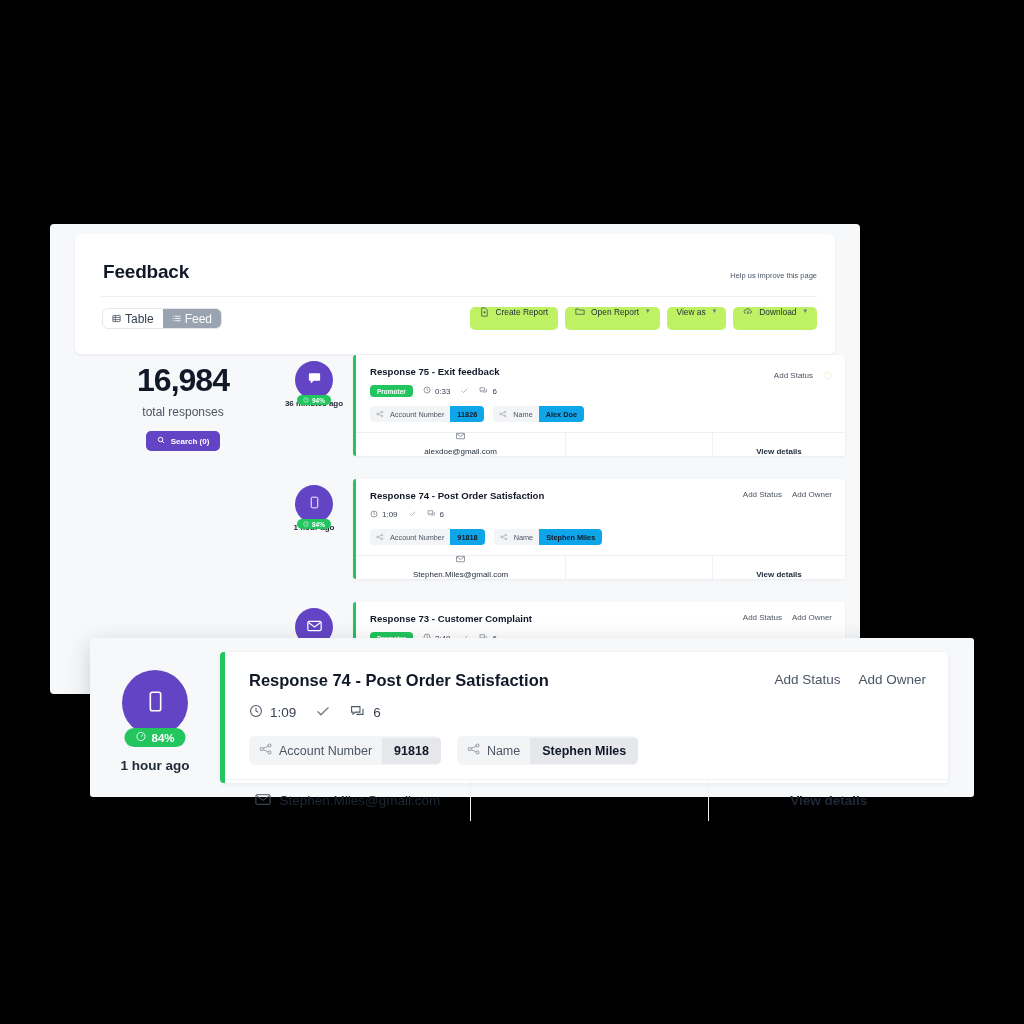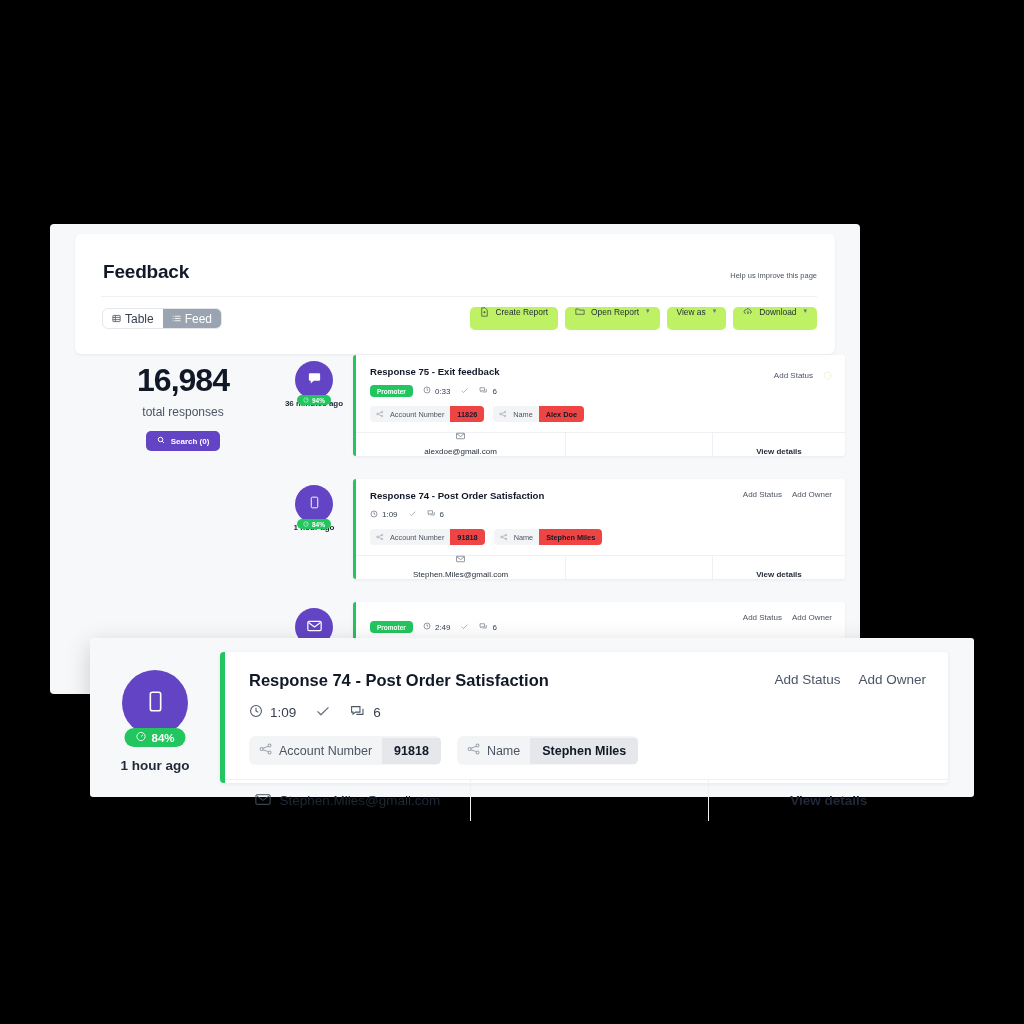--- a/index.html
+++ b/index.html
@@ -148,21 +148,21 @@
   }
   .chip-row { display: flex; gap: 9px; margin-top: 9px; }
   .chip {
     display: flex; align-items: center;
     background: #f3f4f6; border-radius: 4px;
     font-size: 7.3px; color: #4b5563; overflow: hidden;
   }
   .chip .chip-icon { padding: 3px 0 3px 6px; display: flex; }
   .chip .chip-key { padding: 3.5px 6px; }
   .chip .chip-val {
-    padding: 3.5px 7px; background: #ef4444;
+    padding: 3.5px 7px; background: #0ea5e9;
     color: #111827; font-weight: bold;
   }
   .card-actions {
     position: absolute; right: 13px; top: 11px;
     display: flex; align-items: center; gap: 10px;
   }
   .action-link { font-size: 8px; color: #4b5563; cursor: pointer; }
   .card-footer {
     display: flex; border-top: 1px solid #eef0f4; height: 24px;
   }
@@ -546,20 +546,21 @@
           </div>
           <div class="time-ago">1 hour ago</div>
         </div>
 
         <div class="card">
           <div class="card-actions">
             <span class="action-link">Add Status</span>
             <span class="action-link">Add Owner</span>
           </div>
           <div class="card-body">
+            <div class="card-title">Response 73 - Customer Complaint</div>
             <div class="meta-row">
               <span class="promoter">Promoter</span>
               <span class="meta-item">
                 <span>
                   <svg width="8" height="8" viewBox="0 0 16 16" fill="none" stroke="#6b7280" stroke-width="1.4">
                     <circle cx="8" cy="8" r="6"></circle>
                       <path d="M8 4.5V8l2.5 1.5"></path>
                   </svg>
                 </span>
                 <span>2:49</span>

